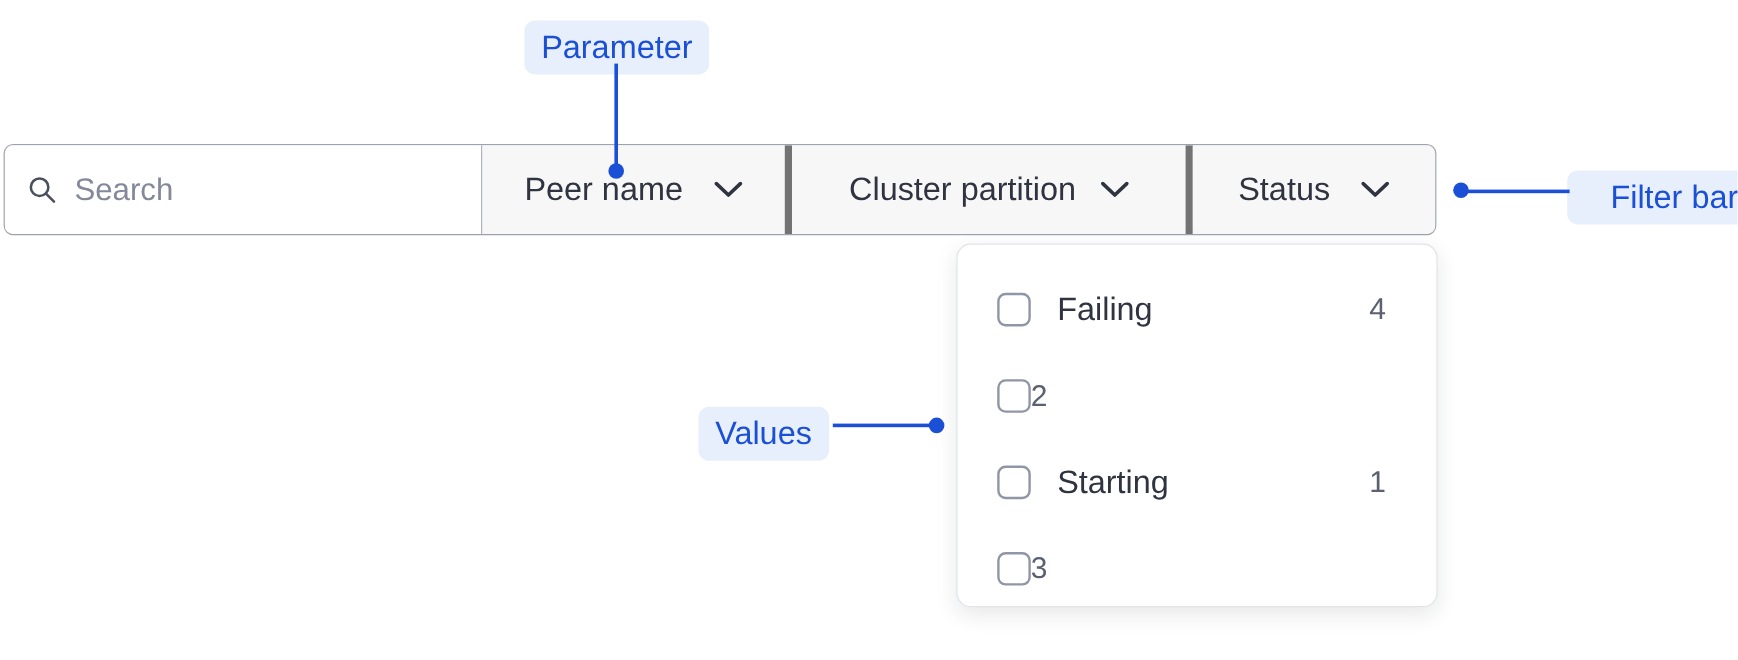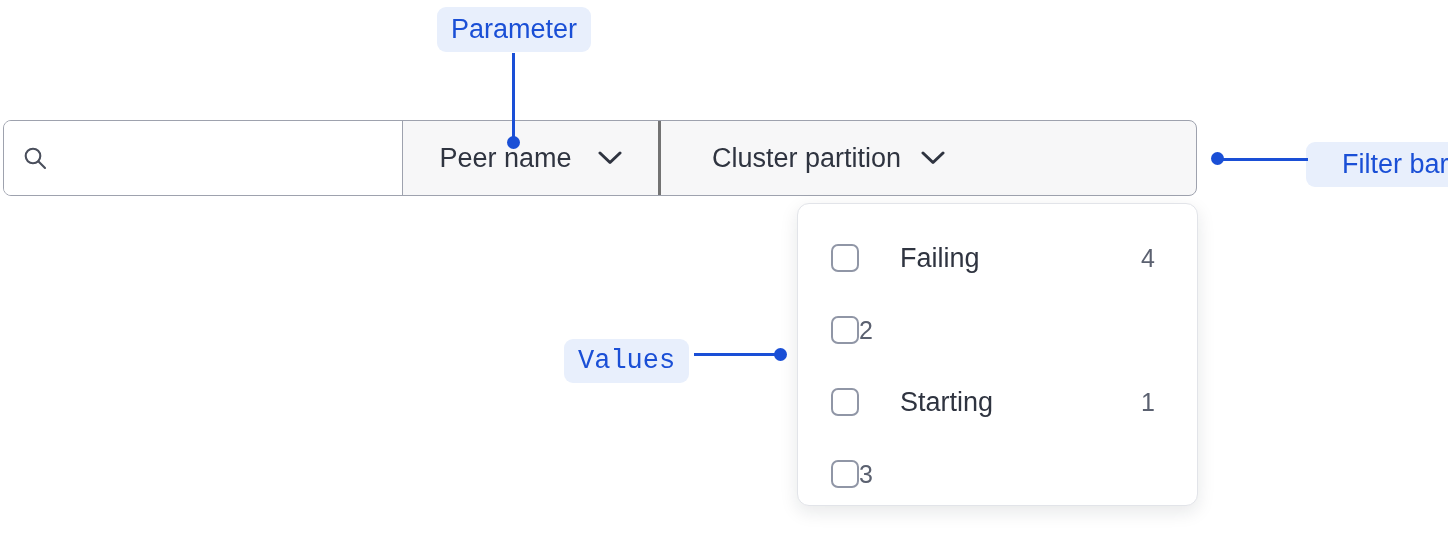--- a/index.html
+++ b/index.html
@@ -63,21 +63,21 @@
   }
 
   .filter-seg {
     display: flex;
     align-items: center;
     justify-content: center;
     gap: 26px;
     padding: 0 22px;
     box-sizing: border-box;
     background: #f7f7f8;
-    border-right: 3px solid #737373;
+    border-right: 6px solid #737373;
     cursor: pointer;
   }
   .filter-seg:last-child { border-right: none; }
   .seg-peer    { width: 258px; }
   .seg-cluster { width: 335px; gap: 20px; }
   .seg-status  { width: 202px; }
 
   .seg-label {
     font-size: 27px;
     color: #2f3440;
@@ -116,42 +116,42 @@
     width: 28px;
     height: 28px;
     box-sizing: border-box;
     border: 2px solid #9096a6;
     border-radius: 7px;
     background: #ffffff;
     flex: none;
   }
   .option-label {
     flex: 1;
-    margin-left: 41px;
+    margin-left: 22px;
     font-size: 27px;
     color: #2f3440;
   }
   .option-count {
     font-size: 25px;
     color: #5b6170;
   }
 
   
   .pill {
     position: absolute;
     background: #e8effc;
     color: #1a4fd6;
     border-radius: 9px;
     font-size: 27px;
     padding: 7px 14px;
     white-space: nowrap;
     box-sizing: border-box;
   }
-  .pill-parameter { left: 437px; top: 7px; }
-  .pill-values    { left: 564px; top: 339px; font-family: Liberation Mono, monospace; }
+  .pill-parameter { left: 437px; top: 17px; }
+  .pill-values    { left: 582px; top: 339px; }
   .pill-filterbar { left: 1306px; top: 142px; padding-left: 36px; }
 
   .anno-line {
     position: absolute;
     background: #1a4fd6;
   }
   .line-parameter {
     left: 512px;
     top: 53px;
     width: 3px;
@@ -183,36 +183,43 @@
 </head>
 <body>
 
 <div class="filter-bar">
 
   <div class="search-field">
     <svg class="search-icon" viewBox="0 0 26 26" fill="none">
       <circle cx="11" cy="11" r="7.3" stroke="#4a4f5c" stroke-width="2.1"></circle>
       <line x1="16.3" y1="16.3" x2="23" y2="23" stroke="#4a4f5c" stroke-width="2.1" stroke-linecap="round"></line>
     </svg>
+    <input class="search-input" type="text" placeholder="Search" style="">
   </div>
 
   <div class="filter-seg seg-peer">
     <span class="seg-label">Peer name</span>
     <svg class="chev" viewBox="0 0 24 14" fill="none">
       <path d="M2 2 L12 11.5 L22 2" stroke="#2f3440" stroke-width="3" stroke-linecap="round" stroke-linejoin="round"></path>
     </svg>
   </div>
 
   <div class="filter-seg seg-cluster">
     <span class="seg-label">Cluster partition</span>
     <svg class="chev" viewBox="0 0 24 14" fill="none">
       <path d="M2 2 L12 11.5 L22 2" stroke="#2f3440" stroke-width="3" stroke-linecap="round" stroke-linejoin="round"></path>
     </svg>
   </div>
 
+  <div class="filter-seg seg-status">
+    <span class="seg-label">Status</span>
+    <svg class="chev" viewBox="0 0 24 14" fill="none">
+      <path d="M2 2 L12 11.5 L22 2" stroke="#2f3440" stroke-width="3" stroke-linecap="round" stroke-linejoin="round"></path>
+    </svg>
+  </div>
 </div>
 
 <div class="dropdown-panel">
 
   <div class="option-row">
     <span class="checkbox"></span>
     <span class="option-label">Failing</span>
     <span class="option-count">4</span>
   </div>
 

